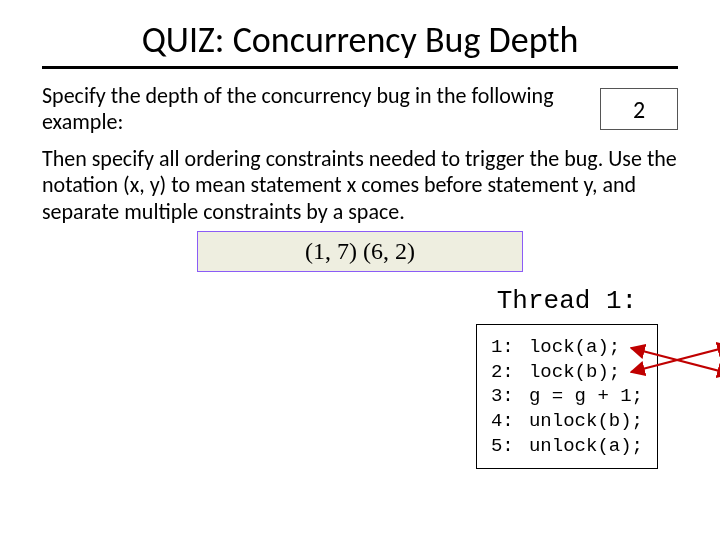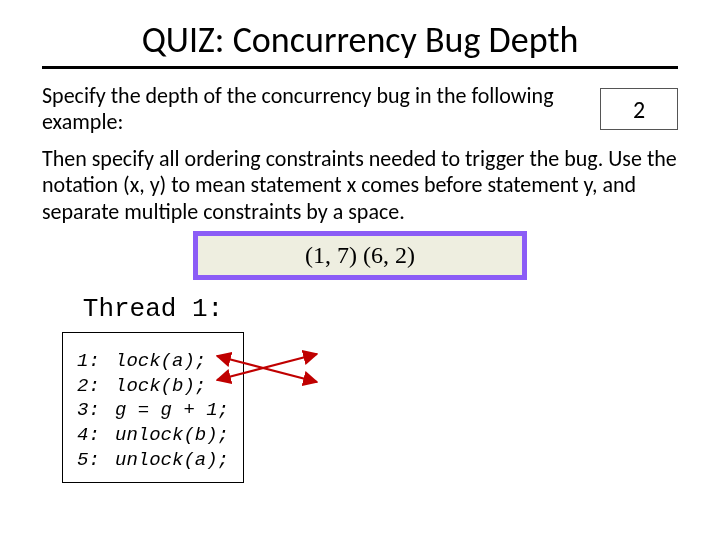--- a/index.html
+++ b/index.html
@@ -52,54 +52,53 @@
     justify-content: center;
   }
   .prompt2 {
     font-size: 22px;
     line-height: 1.2;
     margin-bottom: 6px;
   }
   .constraints-box {
     width: 320px;
     margin: 0 auto 14px auto;
-    border: 5px solid #8b5cf6;
+    border: 1px solid #8b5cf6;
     background: #eeeee0;
     font-family: "Times New Roman", serif;
     font-size: 24px;
     text-align: center;
     padding: 6px 2px;
   }
   .threads {
     display: flex;
-    justify-content: flex-start;
+    justify-content: flex-end;
     gap: 4px;
     padding: 0 20px;
   }
   .thread-col {
     display: flex;
     flex-direction: column;
     align-items: center;
   }
   .thread-title {
     font-family: "Courier New", monospace;
     font-size: 26px;
     margin-bottom: 8px;
   }
   .code-wrap {
     position: relative;
   }
   .code-box {
     border: 1.5px solid #000;
-    padding: 16px 14px 10px 14px;
+    padding: 10px 14px 10px 14px;
     font-family: "Courier New", monospace;
     font-size: 19px;
     line-height: 1.3;
     white-space: pre;
-    font-style: italic;
   }
   .code-box .ln { display: inline-block; width: 38px; }
   .arrows {
     position: absolute;
     left: 0; top: 0;
     pointer-events: none;
   }
 </style>
 </head>
 <body>

